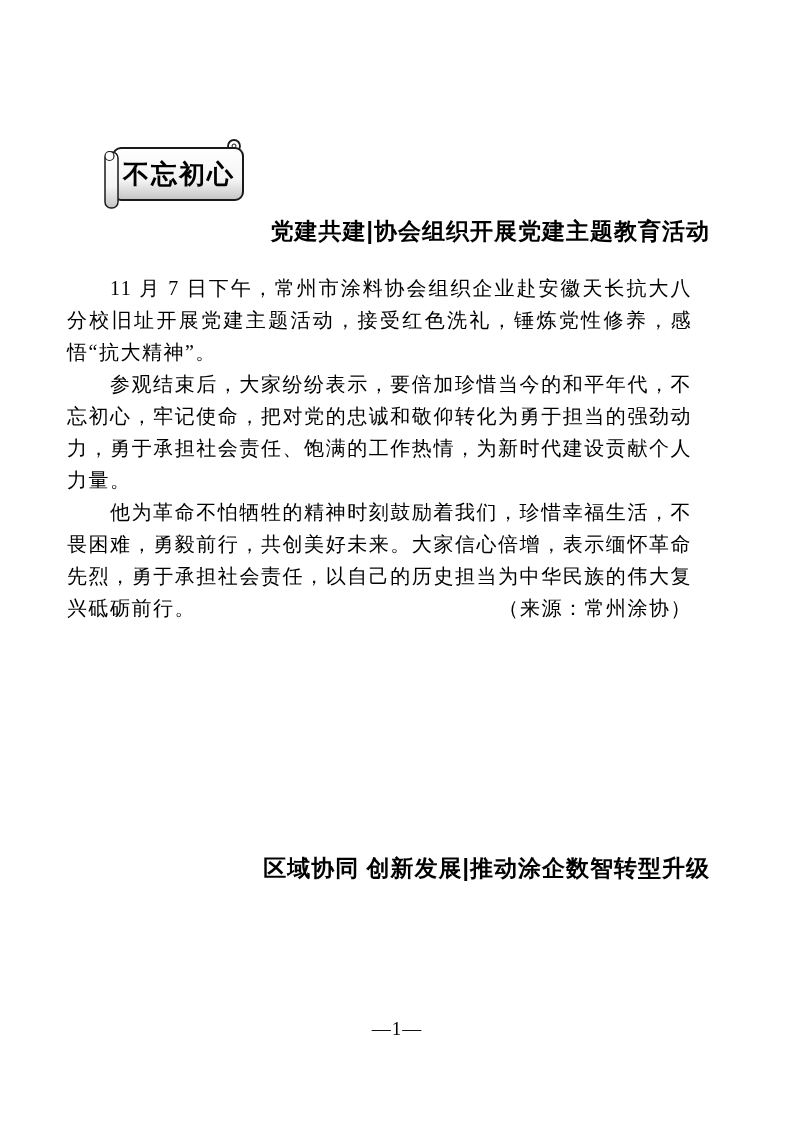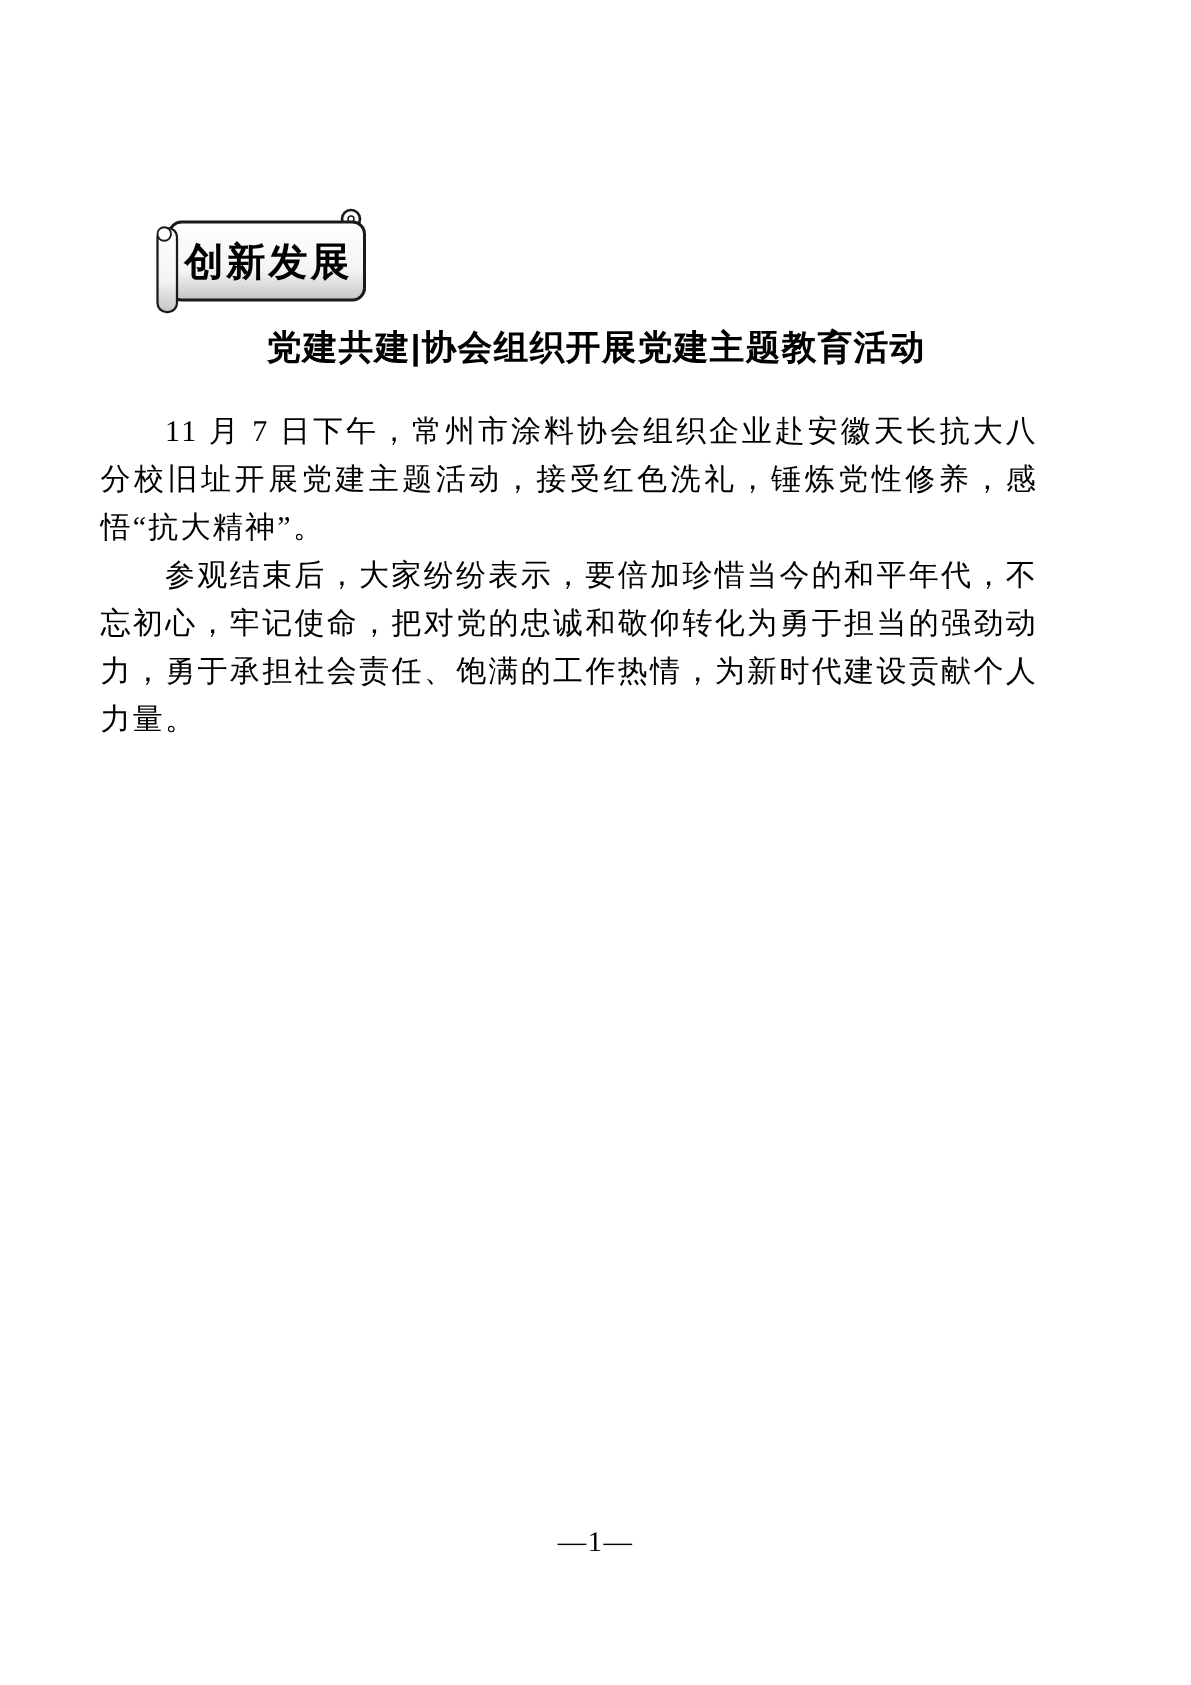--- a/index.html
+++ b/index.html
@@ -22,21 +22,21 @@
     font-family: "Liberation Sans", sans-serif;
     font-weight: bold;
     font-size: 26px;
     letter-spacing: 2px;
     white-space: nowrap;
   }
 
   
   .article-title {
     position: absolute; left: 85px; width: 625px; margin: 0;
-    text-align: center;
+    text-align: right;
     font-family: "Liberation Sans", sans-serif;
     font-weight: bold;
     font-size: 23px;
     letter-spacing: 1px;
     white-space: nowrap;
   }
   #title1 { top: 216px; }
   #title2 { top: 853px; }
 
   
@@ -76,31 +76,36 @@
       </defs>
 
       <circle cx="134" cy="10" r="6" fill="#ffffff" stroke="#1a1a1a" stroke-width="1.8"></circle>
       <circle cx="134" cy="10" r="2" fill="none" stroke="#1a1a1a" stroke-width="1"></circle>
 
       <rect x="13" y="12" width="130" height="52" rx="8" fill="url(#bannerGrad)" stroke="#1a1a1a" stroke-width="2"></rect>
 
       <rect x="5" y="16" width="13" height="56" rx="6" fill="url(#bannerGrad)" stroke="#1a1a1a" stroke-width="1.5"></rect>
       <circle cx="9.5" cy="20" r="4.5" fill="#ffffff" stroke="#1a1a1a" stroke-width="1.2"></circle>
     </svg>
-    <div class="banner-label">创新发展</div>
+    <div class="banner-label">不忘初心</div>
   </div>
 
   <h1 class="article-title" id="title1">党建共建|协会组织开展党建主题教育活动</h1>
 
   <div class="text-block" id="section1-body">
     <p class="para">
       <span>11 月 7 日下午，常州市涂料协会组织企业赴安徽天长抗大八分校旧址开展党建主题活动，接受红色洗礼，锤炼党性修养，感悟“抗大精神”。</span>
     </p>
     <p class="para">
       <span>参观结束后，大家纷纷表示，要倍加珍惜当今的和平年代，不忘初心，牢记使命，把对党的忠诚和敬仰转化为勇于担当的强劲动力，勇于承担社会责任、饱满的工作热情，为新时代建设贡献个人力量。</span>
     </p>
+    <p class="para">
+      <span>他为革命不怕牺牲的精神时刻鼓励着我们，珍惜幸福生活，不畏困难，勇毅前行，共创美好未来。大家信心倍增，表示缅怀革命先烈，勇于承担社会责任，以自己的历史担当为中华民族的伟大复兴砥砺前行。</span>
+      <span class="source-float">（来源：常州涂协）</span>
+    </p>
   </div>
 
+  <h1 class="article-title" id="title2">区域协同 创新发展|推动涂企数智转型升级</h1>
 
 
   <div class="page-number">—1—</div>
 
 </div>
 
 </body></html>

